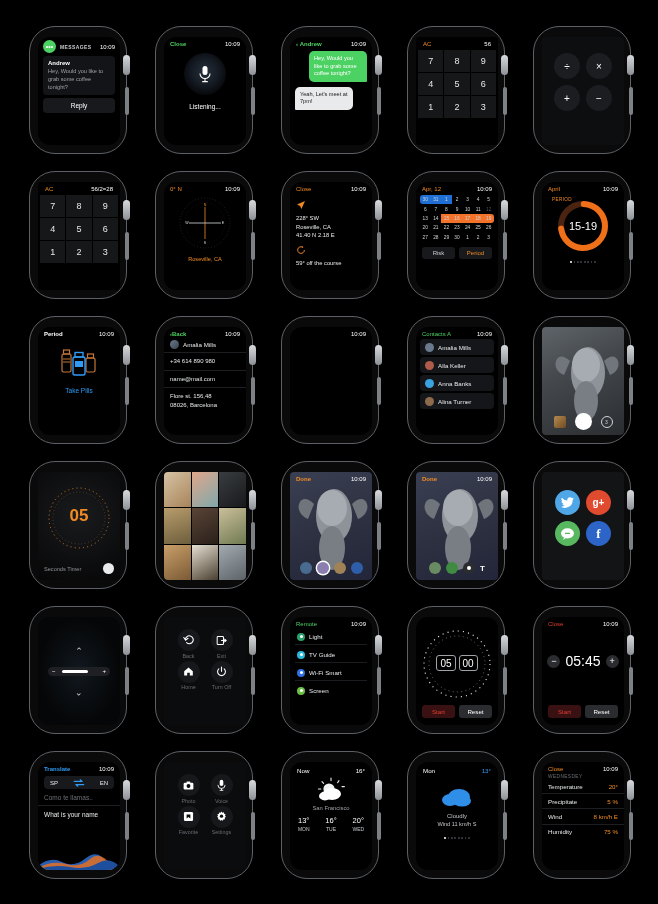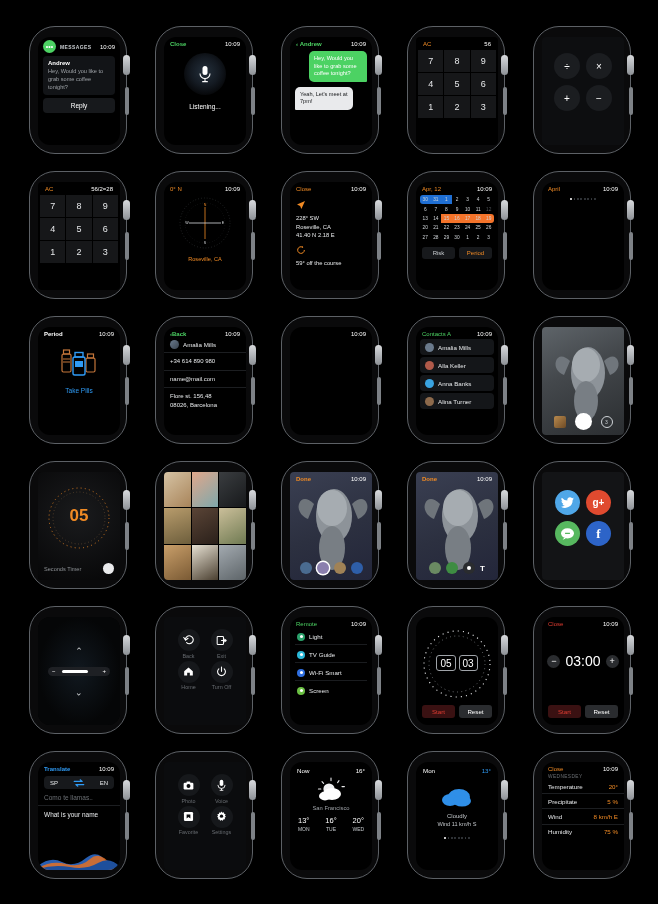--- a/index.html
+++ b/index.html
@@ -494,20 +494,28 @@
 
   <div class="cell">
     <div class="watch">
         <div class="crown"></div>
         <div class="sidebtn"></div>
       <div class="screen">
         <div class="sb">
             <span class="o">April</span>
             <span class="t">10:09</span>
           </div>
+        <div style="position:relative;display:flex;justify-content:center;margin-top:1px;">
+          <svg width="62" height="62" viewBox="0 0 62 62">
+            <circle cx="31" cy="31" r="22" fill="none" stroke="#4a2410" stroke-width="6"></circle>
+            <circle cx="31" cy="31" r="22" fill="none" stroke="#f0701a" stroke-width="6" stroke-linecap="round" stroke-dasharray="99.5 138.2" transform="rotate(-88 31 31)"></circle>
+            <text x="31" y="35" fill="#fff" font-size="11" text-anchor="middle" font-family="Liberation Sans">15-19</text>
+          </svg>
+          <div style="position:absolute;left:10px;top:2px;color:#f08a24;font-size:4.6px;letter-spacing:.4px;">PERIOD</div>
+        </div>
         <div class="pg-dots">
           <i class="on"></i>
             <i></i>
             <i></i>
             <i></i>
             <i></i>
             <i></i>
             <i></i>
             <i></i>
         </div>
@@ -858,21 +866,21 @@
         <div class="crown"></div>
         <div class="sidebtn"></div>
       <div class="screen">
         <div class="sw-wrap">
           <svg width="82" height="82" viewBox="0 0 82 82" style="position:absolute;left:0;top:6px">
             <circle cx="41" cy="41" r="33" fill="none" stroke="#e9eaec" stroke-width="1.1" stroke-dasharray="1.1 4.1"></circle>
             <circle cx="41" cy="41" r="28" fill="none" stroke="#8e9296" stroke-width="0.8" stroke-dasharray="0.9 3.4"></circle>
           </svg>
           <div class="sw-digits">
             <div class="sw-d">05</div>
-            <div class="sw-d">03</div>
+            <div class="sw-d">00</div>
           </div>
           <div class="sw-btns">
             <div class="sw-btn start">Start</div>
             <div class="sw-btn reset">Reset</div>
           </div>
         </div>
       </div>
     </div>
   </div>
 
@@ -880,21 +888,21 @@
     <div class="watch">
         <div class="crown"></div>
         <div class="sidebtn"></div>
       <div class="screen">
         <div class="sb">
             <span class="r">Close</span>
             <span class="t">10:09</span>
           </div>
         <div class="cd-row">
           <div class="cd-pm">−</div>
-          <div class="cd-num">03:00</div>
+          <div class="cd-num">05:45</div>
           <div class="cd-pm">+</div>
         </div>
         <div class="sw-btns">
           <div class="sw-btn start">Start</div>
           <div class="sw-btn reset">Reset</div>
         </div>
       </div>
     </div>
   </div>
 

